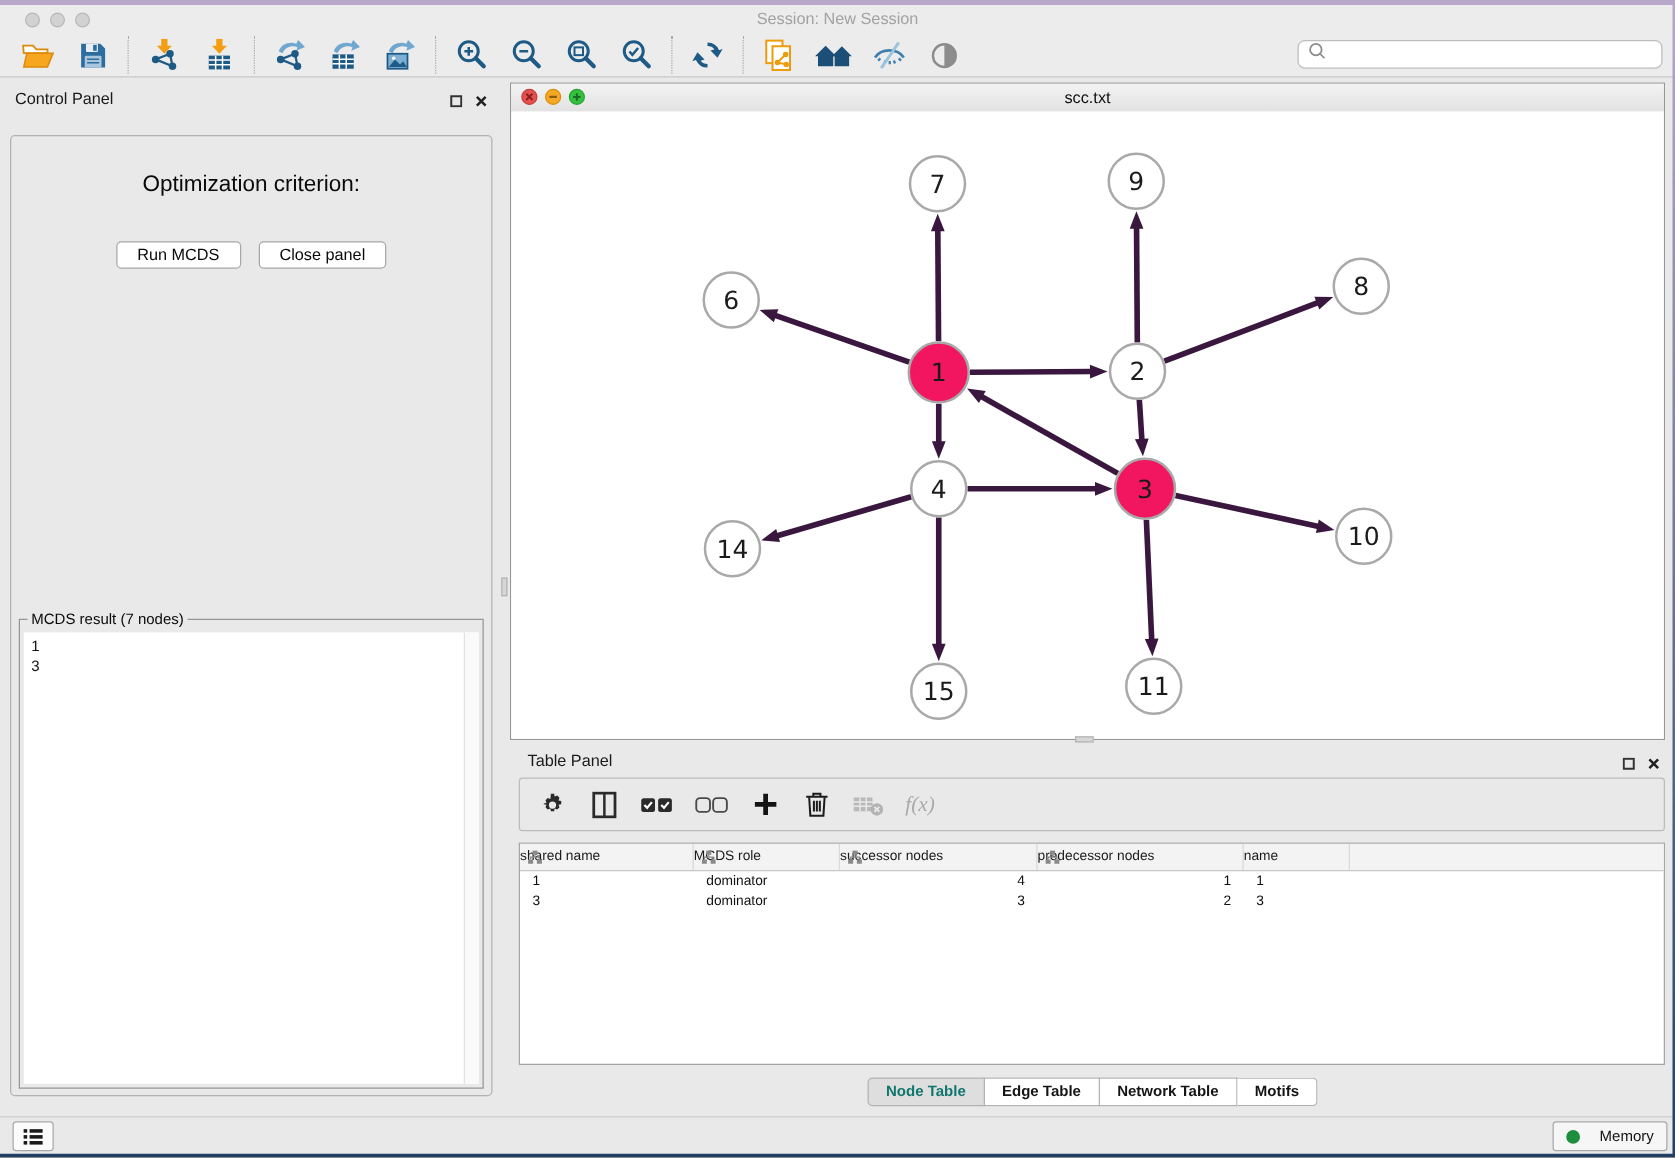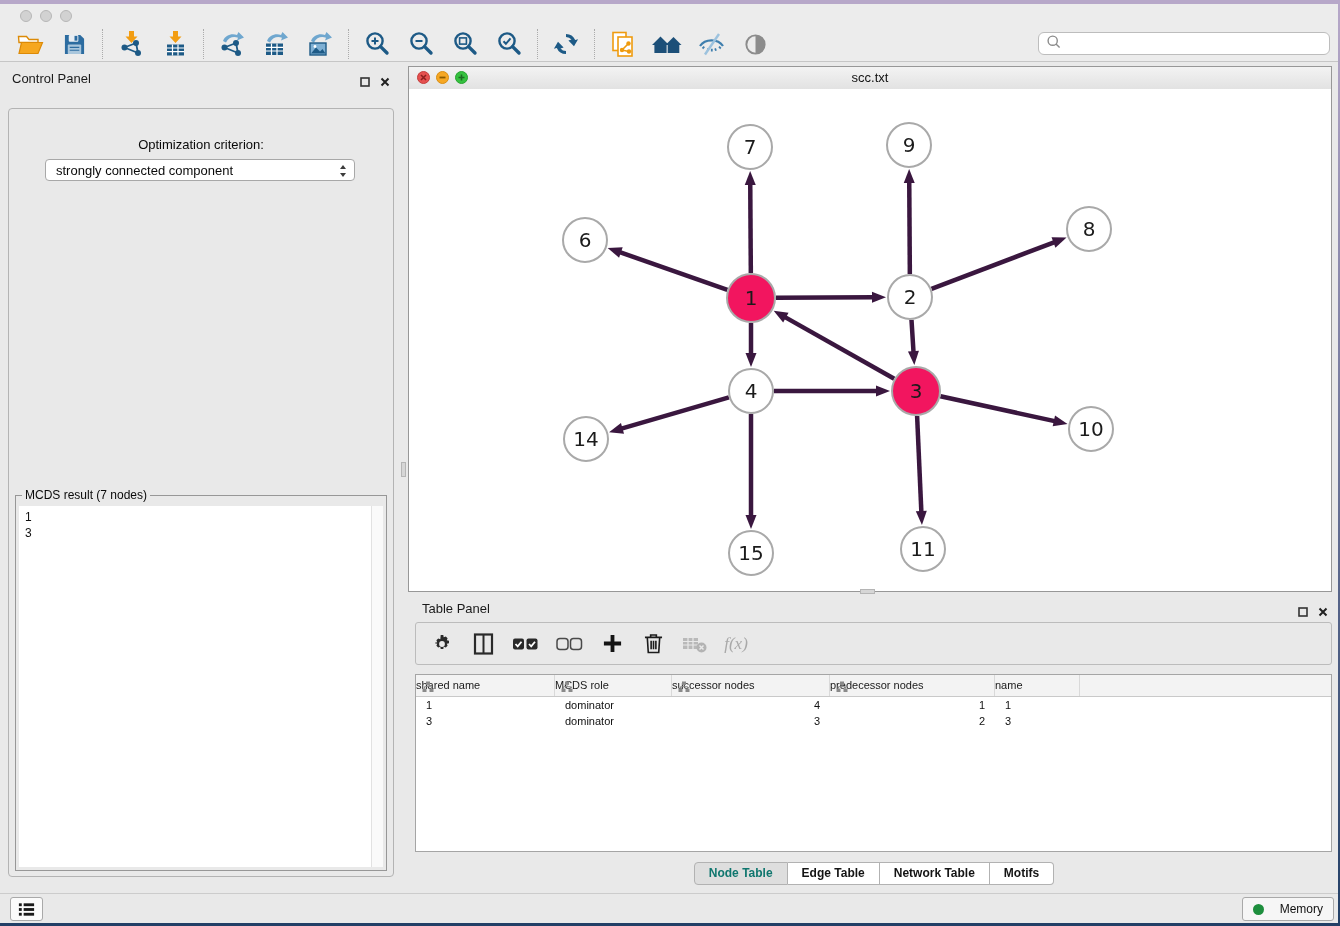--- a/index.html
+++ b/index.html
@@ -27,21 +27,21 @@
   
   .control-panel{position:absolute;left:0;top:62px;width:402px;height:831px;}
   .cp-header{position:absolute;top:9px;left:12px;font-size:13px;color:#1a1a1a;}
   .panel-icons{position:absolute;top:11px;right:12px;display:flex;gap:10px;align-items:center;}
   .cp-tabs{position:absolute;top:36px;left:0;right:0;display:flex;justify-content:center;z-index:2;}
   .cp-tab{height:20px;line-height:20px;padding:0 13px;background:#fff;border:1px solid #9f9f9f;border-left:none;font-size:12px;color:#0a0a0a;}
   .cp-tab:first-child{border-left:1px solid #9f9f9f;border-radius:4px 0 0 4px;}
   .cp-tab:last-child{border-radius:0 4px 4px 0;}
   .cp-tab.active{background:#dcdcdc;color:#bcbcbc;}
   .cp-body{position:absolute;left:8px;right:8px;top:46px;bottom:16px;background:#e9e9e9;border:1px solid #b3b3b3;border-radius:4px;}
-  .opt-label{position:absolute;top:28px;left:0;right:0;text-align:center;font-size:13px;color:#0a0a0a;}
+  .opt-label{position:absolute;top:28px;left:0;right:0;text-align:center;font-size:18px;color:#0a0a0a;}
   .criterion-select{position:absolute;left:36px;right:38px;top:50px;height:22px;background:#fff;border:1px solid #a8a8a8;border-radius:4px;
                     font-size:13px;display:flex;align-items:center;padding-left:10px;box-sizing:border-box;color:#0a0a0a;}
   .sel-spin{position:absolute;right:6px;top:3px;}
   .cp-buttons{position:absolute;top:84px;left:0;right:0;display:flex;justify-content:center;gap:14px;}
   .cp-btn{height:22px;padding:0 16px;background:#fff;border:1px solid #a8a8a8;border-radius:4px;font-size:13px;line-height:20px;color:#0a0a0a;}
   .result-box{position:absolute;left:6px;right:6px;top:386px;bottom:5px;border:1px solid #979797;}
   .result-title{position:absolute;top:379px;left:13px;background:#e9e9e9;padding:0 3px;font-size:12px;color:#0a0a0a;z-index:2;}
   .result-area{position:absolute;left:3px;right:3px;top:10px;bottom:3px;background:#fff;}
   .result-text{margin:0;font-family:"Liberation Sans",sans-serif;font-size:12px;line-height:16px;padding:3px 6px;white-space:pre;color:#111;}
   .result-scroll{position:absolute;top:0;right:0;width:11px;bottom:0;background:#fafafa;border-left:1px solid #e2e2e2;}
@@ -98,20 +98,21 @@
   <div class="edge-top"></div>
   <div class="edge-right"></div>
   <div class="edge-bottom"></div>
 
   <div class="titlebar">
     <div class="traffic-main">
       <div class="dot"></div>
       <div class="dot"></div>
       <div class="dot"></div>
     </div>
+    <div class="window-title">Session: New Session</div>
   </div>
 
   <div class="toolbar">
     <div id="tb-icons">
         <div class="tb-btn">
           <svg width="27" height="24" viewBox="0 0 27 24">
             <path d="M1.5 4.5h8l2.5 3h9v3h-19z" fill="#fff" stroke="#dc8a07" stroke-width="1.4"></path>
             <path d="M4.5 10.5h21L21 21.5H2z" fill="#f6a71f" stroke="#dc8a07" stroke-width="1.2"></path>
           </svg>
         </div>
@@ -253,28 +254,23 @@
     <div class="panel-icons">
       <span><svg width="10" height="10" viewBox="0 0 10 10">
             <rect x="1" y="1" width="8" height="8" fill="none" stroke="#333" stroke-width="1.6"></rect>
           </svg></span>
       <span><svg width="10" height="10" viewBox="0 0 10 10">
             <path d="M1.5 1.5l7 7M8.5 1.5l-7 7" stroke="#222" stroke-width="2"></path>
           </svg></span>
     </div>
     <div class="cp-body">
       <div class="opt-label">Optimization criterion:</div>
-      <div class="criterion-select">
-        <span>strongly connected component</span>
-        <span class="sel-spin">
-          <svg width="10" height="16" viewBox="0 0 10 16">
-              <path d="M2 6l3-4 3 4z" fill="#3c3c3c"></path>
-              <path d="M2 10l3 4 3-4z" fill="#3c3c3c"></path>
-            </svg>
-        </span>
+      <div class="cp-buttons">
+        <button class="cp-btn">Run MCDS</button>
+        <button class="cp-btn">Close panel</button>
       </div>
       <span class="result-title">MCDS result (7 nodes)</span>
       <div class="result-box">
         <div class="result-area">
           <pre class="result-text" id="mcds-result-text">1
 3</pre>
           <div class="result-scroll"></div>
         </div>
       </div>
     </div>

